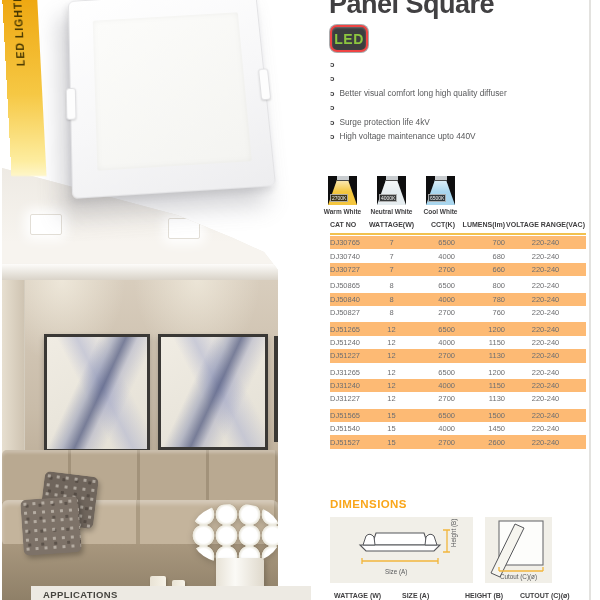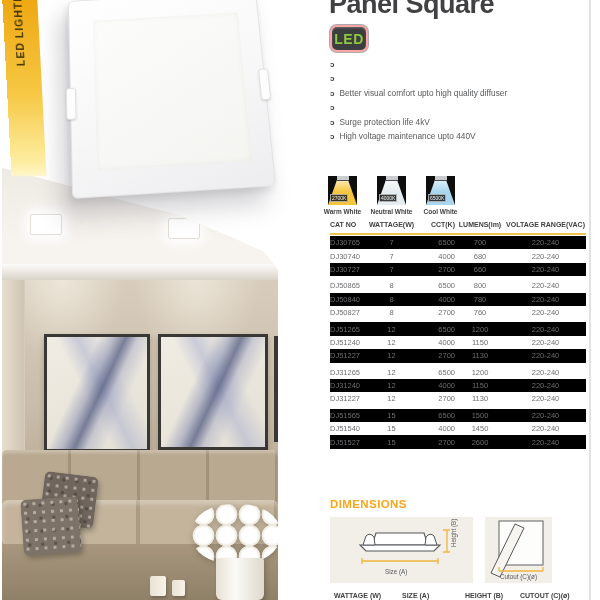--- a/index.html
+++ b/index.html
@@ -71,21 +71,21 @@
     box-shadow:1px 2px 3px rgba(0,0,0,.2);}
   .cd1{left:148px;top:424px;width:16px;height:20px;}
   .cd2{left:170px;top:428px;width:13px;height:16px;}
   
   .apps{position:absolute;left:31px;top:586px;width:280px;height:14px;background:#edeae3;z-index:5;
     display:flex;align-items:flex-start;padding-left:12px;box-sizing:border-box;}
   .apps-label{font-size:9.5px;font-weight:bold;letter-spacing:.4px;color:#45443f;margin-top:3px;}
   
   .title{position:absolute;left:329px;top:-11px;font-size:27px;font-weight:bold;letter-spacing:-.5px;color:#414042;}
   .led-badge{position:absolute;left:330px;top:25px;width:34px;height:23px;background:#3c3d3f;
-    border:2px solid #fca5a5;border-radius:7px;box-shadow:0 0 0 1px #a9abad, inset 0 1px 2px rgba(255,255,255,.25);
+    border:2px solid #ef4444;border-radius:7px;box-shadow:0 0 0 1px #a9abad, inset 0 1px 2px rgba(255,255,255,.25);
     display:flex;align-items:center;justify-content:center;}
   .led-badge span{color:#8dc63f;font-weight:bold;font-size:14px;letter-spacing:.5px;}
   .features{position:absolute;left:330px;top:59px;width:250px;}
   .feat{display:flex;align-items:flex-start;height:14.4px;}
   .bullet{font-size:8px;font-weight:bold;color:#414042;margin-right:5px;line-height:11px;}
   .ftxt{font-size:8.3px;color:#58595b;line-height:10.5px;white-space:nowrap;}
   
   .ct-row{position:absolute;left:328px;top:176px;display:flex;}
   .ct{width:29px;margin-right:17px;display:flex;flex-direction:column;align-items:center;}
   .ct + .ct{margin-left:3px;}
@@ -96,26 +96,26 @@
     background:#c9cdd0;border-bottom:1px solid #4a4a4a;z-index:2;}
   .ct-k{position:absolute;left:2px;bottom:3px;font-size:5px;color:#f2f2f2;background:rgba(15,15,15,.8);
     border:1px solid rgba(255,255,255,.6);padding:0 1px;line-height:6px;z-index:2;}
   .ct-cap{margin-top:3px;font-size:6.5px;font-weight:bold;color:#414042;white-space:nowrap;}
   
   .spec{position:absolute;left:330px;top:221px;width:256px;}
   .spec-head{display:flex;font-size:7px;font-weight:bold;color:#414042;padding-bottom:5px;
     border-bottom:2.5px solid #f2c14e;}
   .spec-rows{margin-top:1px;}
   .spec-row{display:flex;align-items:center;height:13.4px;font-size:7.5px;color:#6d6e71;}
-  .spec-row.alt{background:#000000;}
+  .spec-row.alt{background:#fdba74;}
   .spec-row.gap{margin-bottom:3px;}
   .c0{width:33px;text-align:left;white-space:nowrap;}
   .c1{width:57px;text-align:center;}
   .c2{width:35px;text-align:right;}
-  .c3{width:50px;text-align:center;}
+  .c3{width:50px;text-align:right;}
   .c4{width:81px;text-align:center;white-space:nowrap;}
   
   .dim-head{position:absolute;left:330px;top:498px;font-size:11.5px;font-weight:bold;
     letter-spacing:.4px;color:#f9a61a;}
   .dim-box{position:absolute;background:#f1efe8;}
   .dim-box-a{left:330px;top:517px;width:143px;height:66px;}
   .dim-box-b{left:485px;top:517px;width:67px;height:66px;}
   .dim-label{position:absolute;font-size:6.3px;color:#58595b;white-space:nowrap;}
   .lab-size{left:55px;top:51px;}
   .lab-height{left:120px;top:30px;transform:rotate(-90deg);transform-origin:left top;}
@@ -155,39 +155,42 @@
     <div class="sofa-seat"></div>
     <div class="sofa-base"></div>
     <div class="cushion cu1"></div>
     <div class="cushion cu2"></div>
     <div class="flowers"></div>
     <div class="vase"></div>
     <div class="candle cd1"></div>
     <div class="candle cd2"></div>
   </div>
 
+  <div class="apps">
+    <span class="apps-label">APPLICATIONS</span>
+  </div>
 
   <div class="title">Panel Square</div>
   <div class="led-badge">
     <span>LED</span>
   </div>
 
   <div class="features">
 
       <div class="feat">
         <span class="bullet">ɔ</span>
       </div>
 
       <div class="feat">
         <span class="bullet">ɔ</span>
       </div>
 
       <div class="feat">
         <span class="bullet">ɔ</span>
-        <span class="ftxt">Better visual comfort upto high quality diffuser</span>
+        <span class="ftxt">Better visual comfort long high quality diffuser</span>
       </div>
 
       <div class="feat">
         <span class="bullet">ɔ</span>
       </div>
 
       <div class="feat">
         <span class="bullet">ɔ</span>
         <span class="ftxt">Surge protection life 4kV</span>
       </div>

